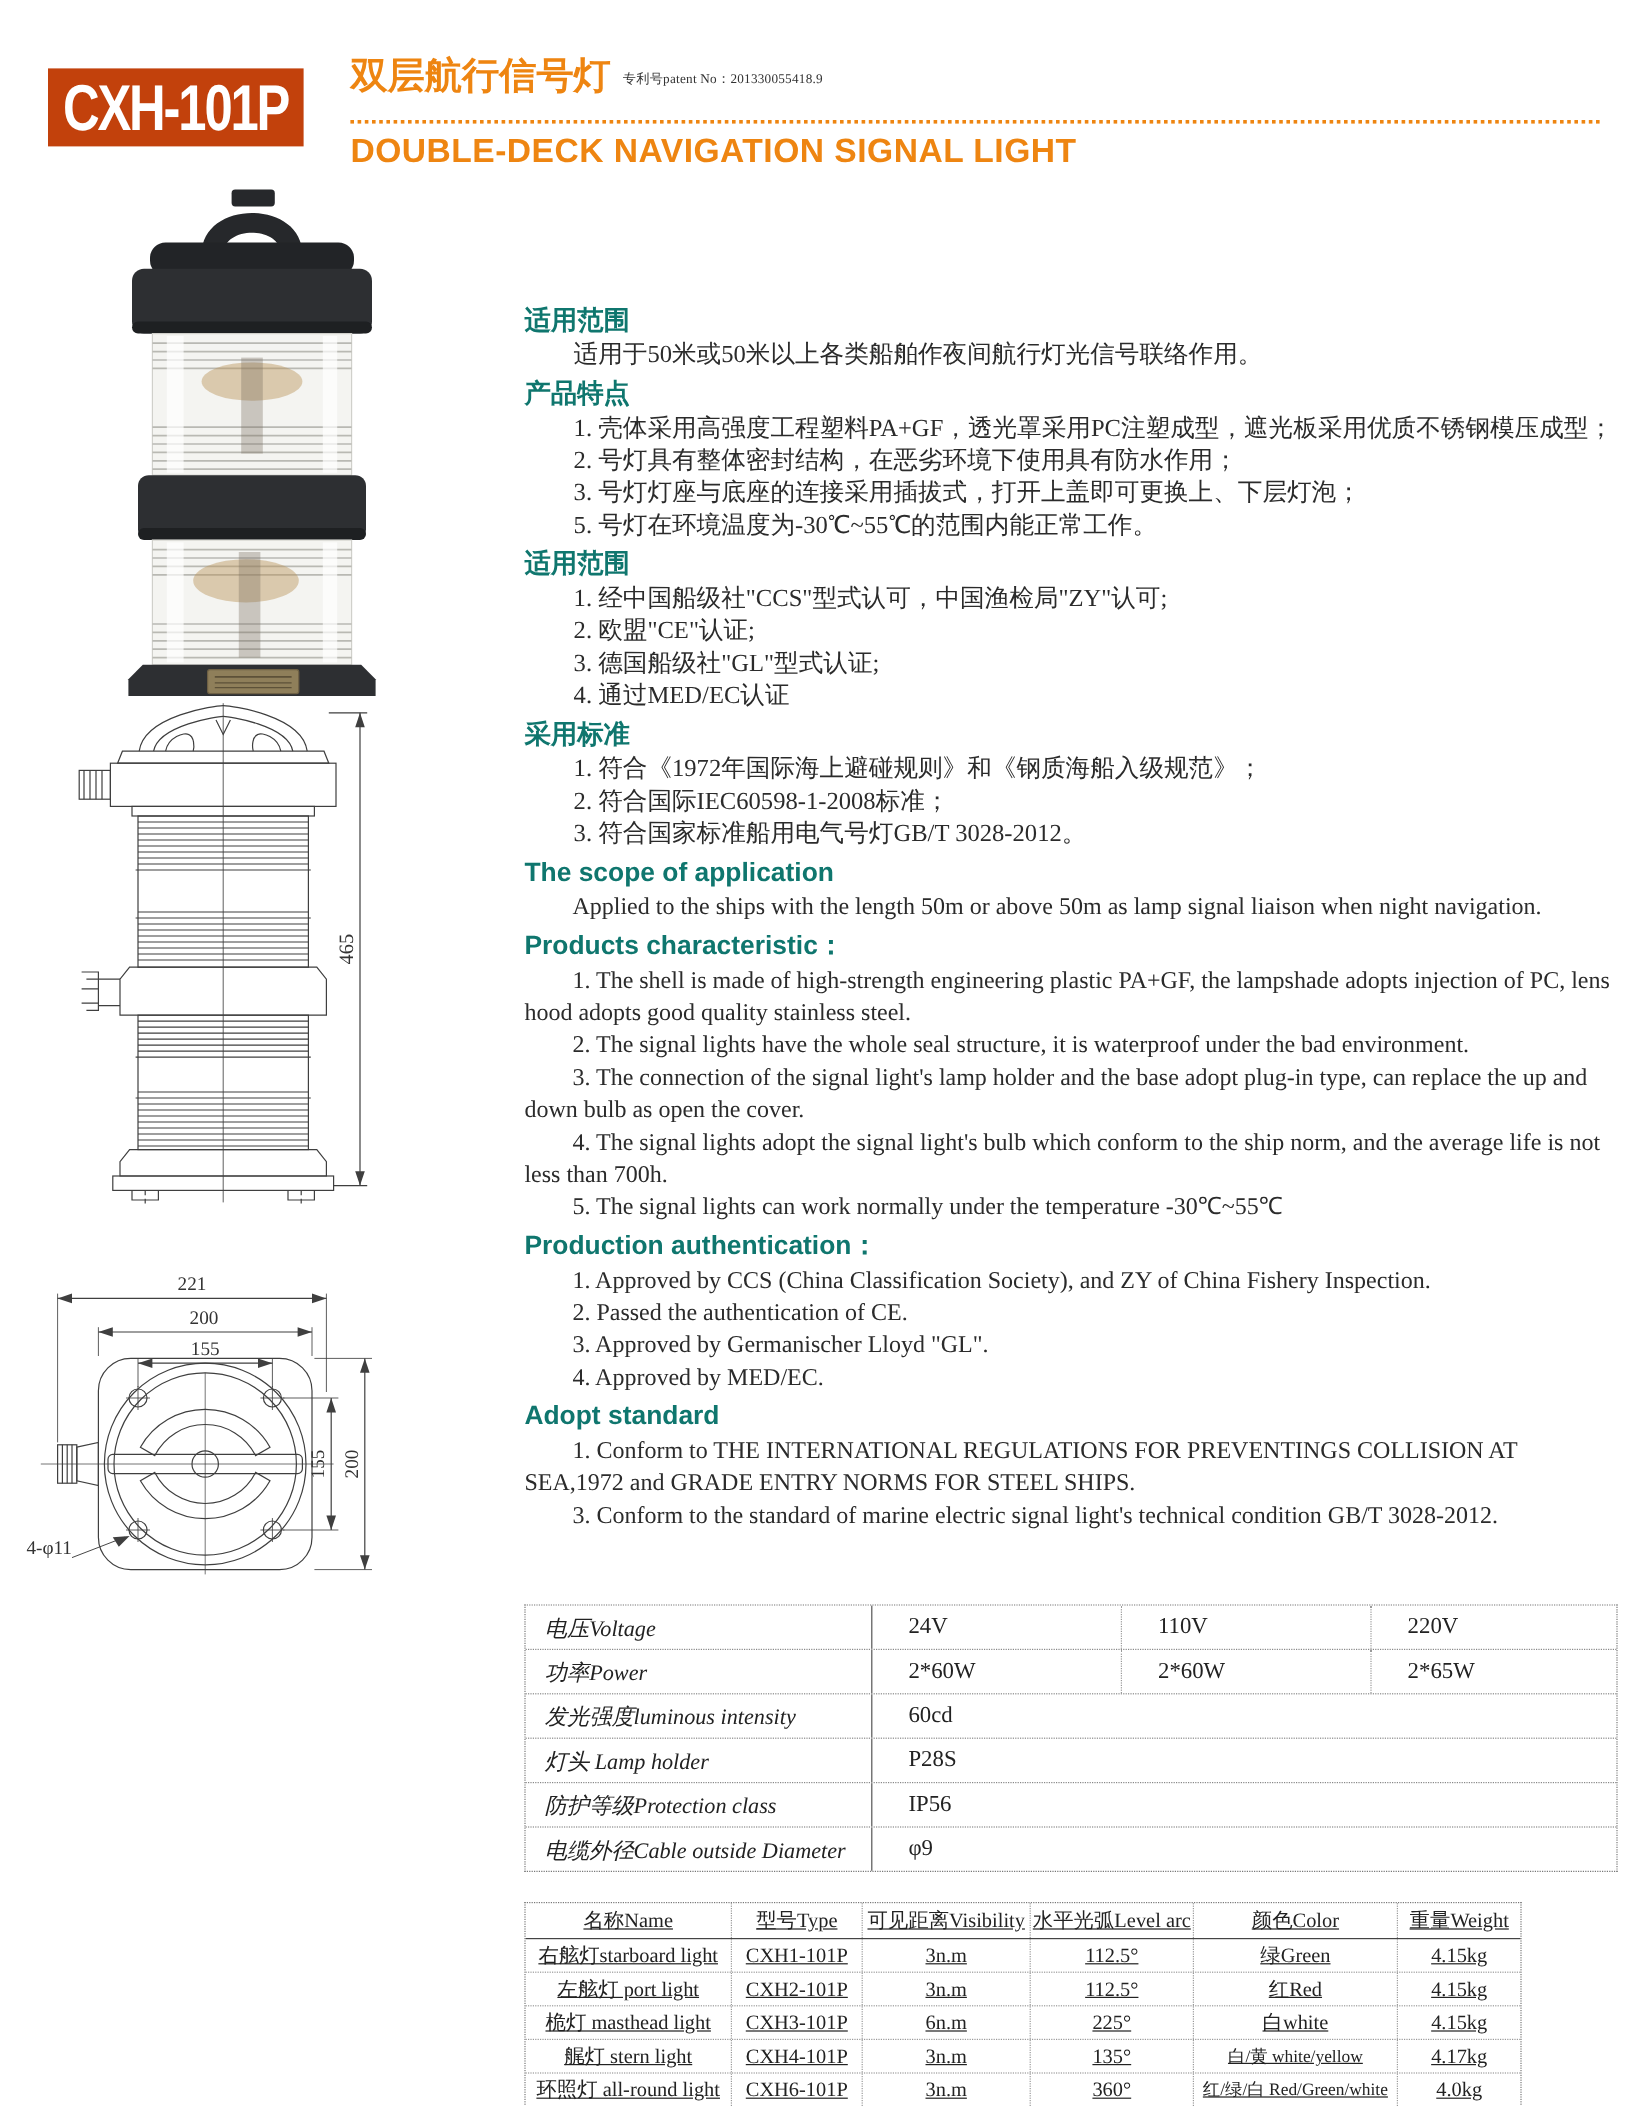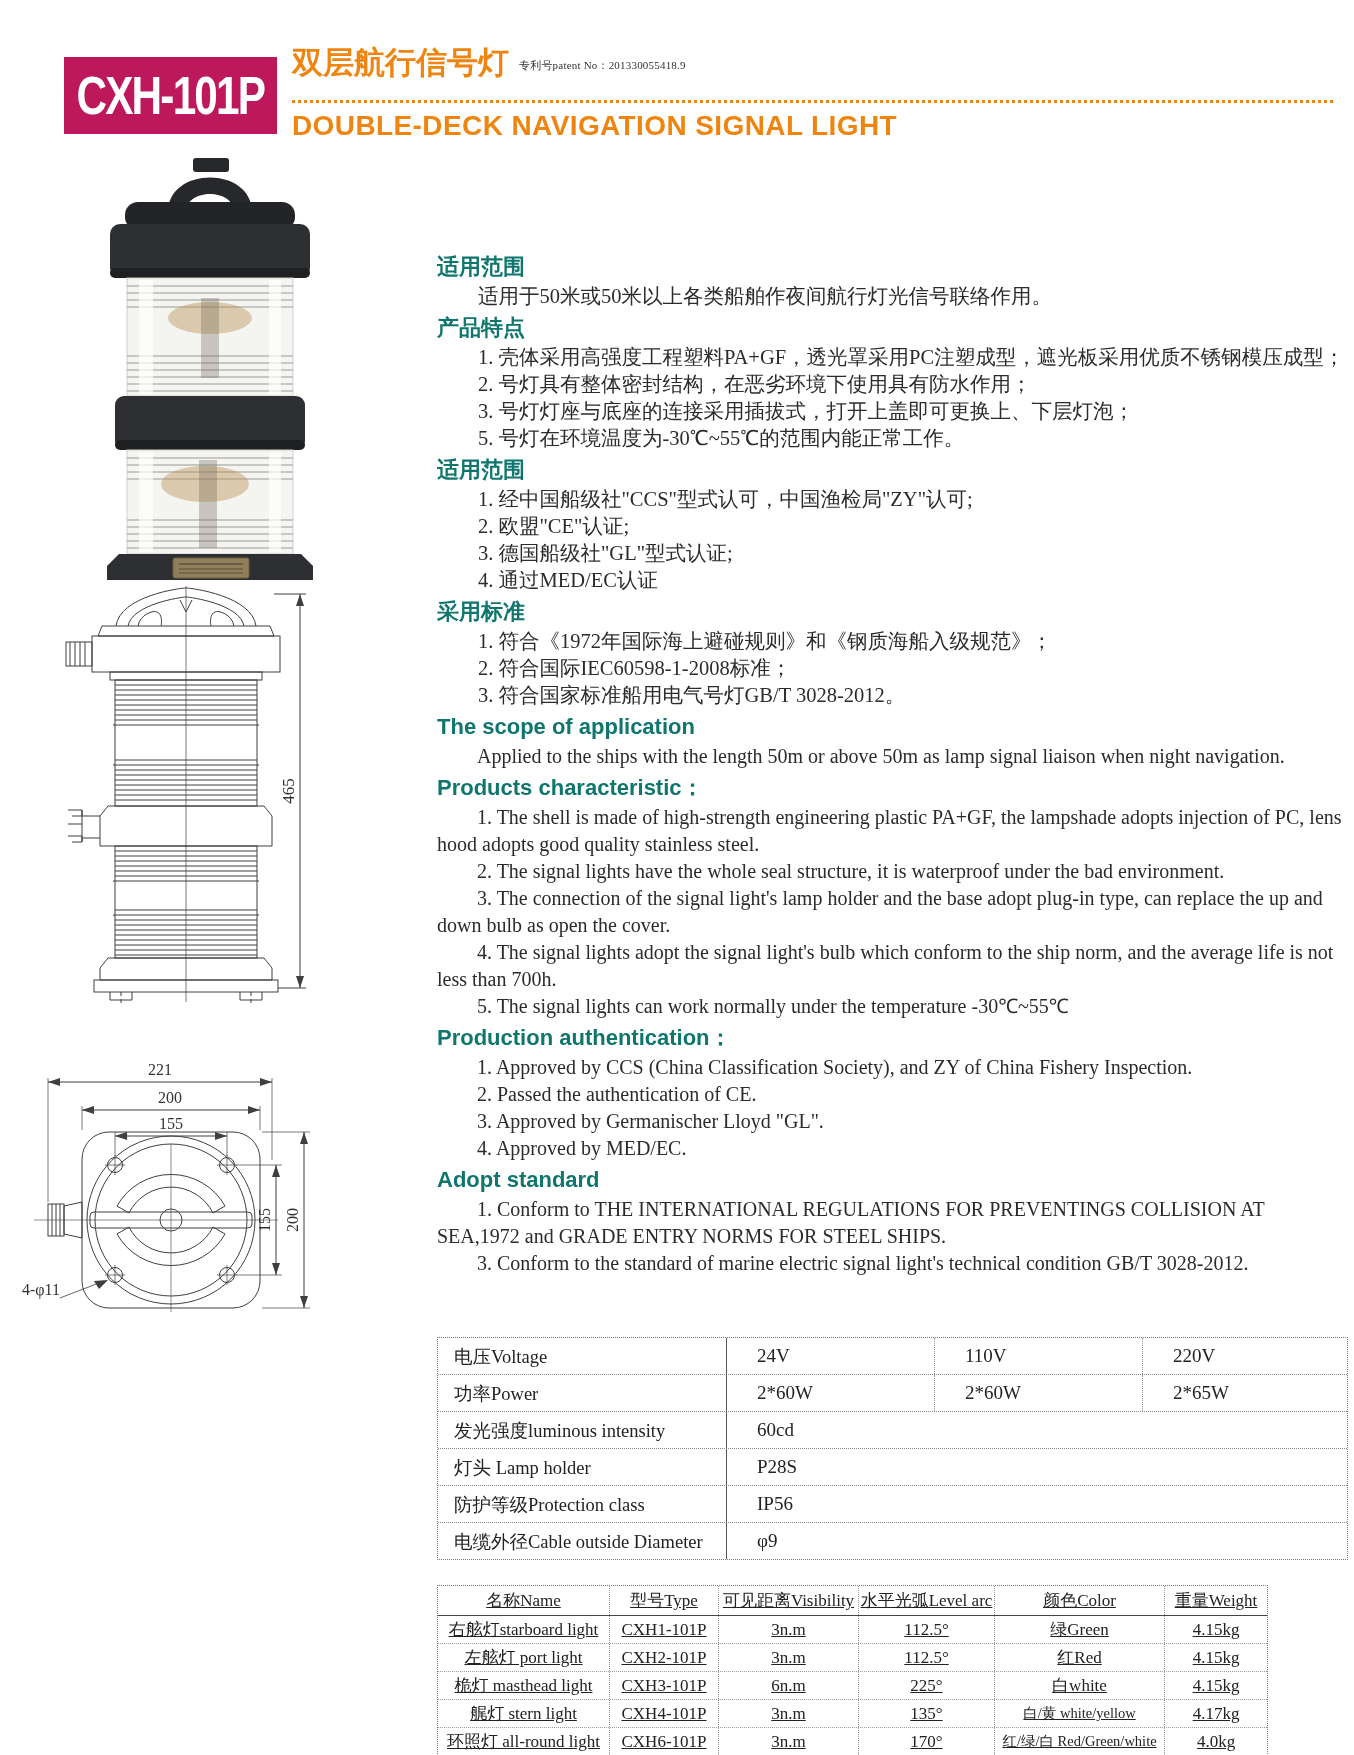--- a/index.html
+++ b/index.html
@@ -2,22 +2,22 @@
 <html><head>
 <meta charset="utf-8">
 <style>
   html,body{margin:0;padding:0;}
   body{
     width:1354px;height:1755px;position:relative;background:#ffffff;
     font-family:"Liberation Serif",serif;color:#2f2f2f;overflow:hidden;
   }
   
   .logo{
-    position:absolute;left:40px;top:57px;width:213px;height:77px;background:#be185d;
-    display:flex;align-items:center;justify-content:center;margin-left:24px;
+    position:absolute;left:40px;top:57px;width:213px;height:65px;background:#c2410c;
+    display:flex;align-items:center;justify-content:center;
   }
   .logo span{
     font-family:"Liberation Sans",sans-serif;font-weight:bold;font-size:47px;color:#fff;
     letter-spacing:-2px;transform:scale(.9,1.15);white-space:nowrap;
   }
   .title-zh{
     position:absolute;left:292px;top:42px;font-family:"Liberation Sans",sans-serif;
     font-weight:bold;font-size:31px;color:#EE8511;white-space:nowrap;
   }
   .patent{
@@ -42,21 +42,21 @@
   }
   .p{font-size:20.5px;line-height:27px;text-indent:2em;color:#2b2b2b;}
   .pe{font-size:20px;line-height:27px;text-indent:2em;color:#2b2b2b;}
   
   .spec{
     position:absolute;left:437px;top:1337px;width:911px;border:1.5px dotted #777;
     box-sizing:border-box;color:#222;
   }
   .srow{display:grid;grid-template-columns:288px 208px 208px 1fr;height:36px;border-bottom:1.5px dotted #888;}
   .srow:last-child{border-bottom:none;}
-  .slabel{padding-left:16px;font-size:18.5px;display:flex;align-items:center;}
+  .slabel{padding-left:16px;font-size:18.5px;display:flex;align-items:center;font-style:italic;}
   .sval{
     padding-left:30px;font-size:19px;border-left:1.5px solid #555;
     display:flex;align-items:center;box-sizing:border-box;
   }
   .sval.dot{border-left:1.5px dotted #999;}
   .sval.span3{grid-column:2/5;}
   
   .model{
     position:absolute;left:437px;top:1585px;width:831px;border:1.5px dotted #777;
     box-sizing:border-box;color:#222;text-align:center;text-decoration:underline;
@@ -404,17 +404,17 @@
     <div>CXH4-101P</div>
     <div>3n.m</div>
     <div>135°</div>
     <div class="small">白/黄 white/yellow</div>
     <div>4.17kg</div>
   </div>
   <div class="mrow">
     <div>环照灯 all-round light</div>
     <div>CXH6-101P</div>
     <div>3n.m</div>
-    <div>170°</div>
+    <div>360°</div>
     <div class="small">红/绿/白 Red/Green/white</div>
     <div>4.0kg</div>
   </div>
 </div>
 
 </body></html>

